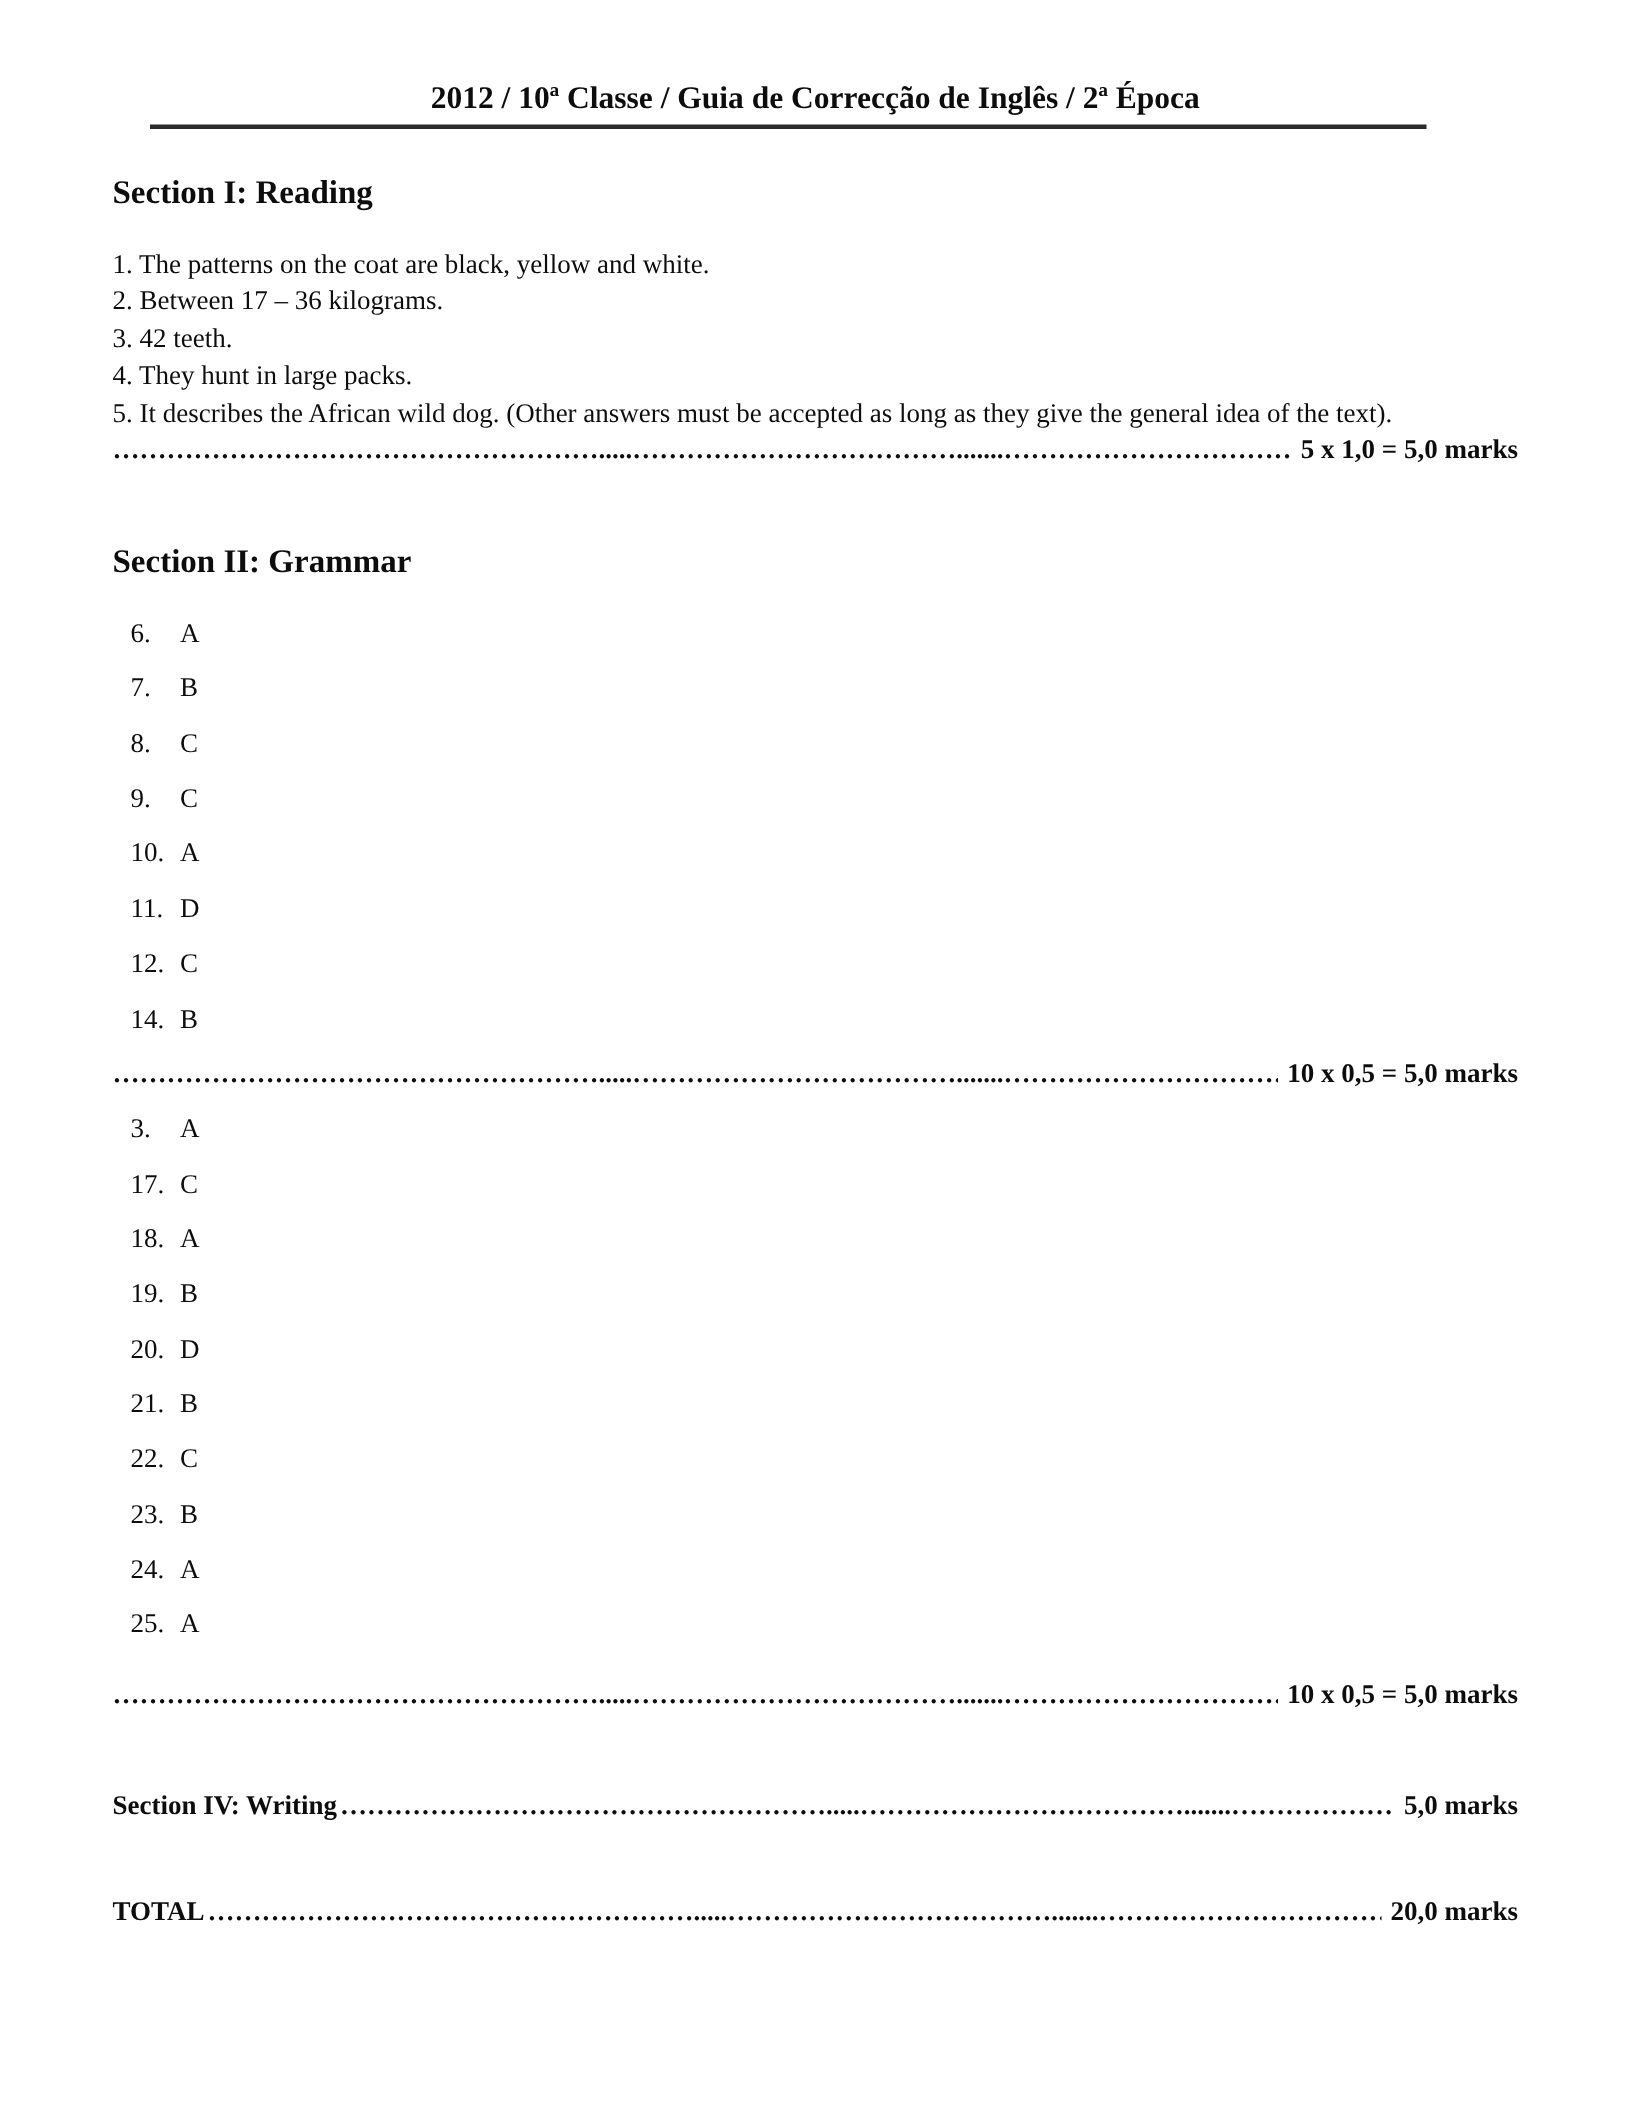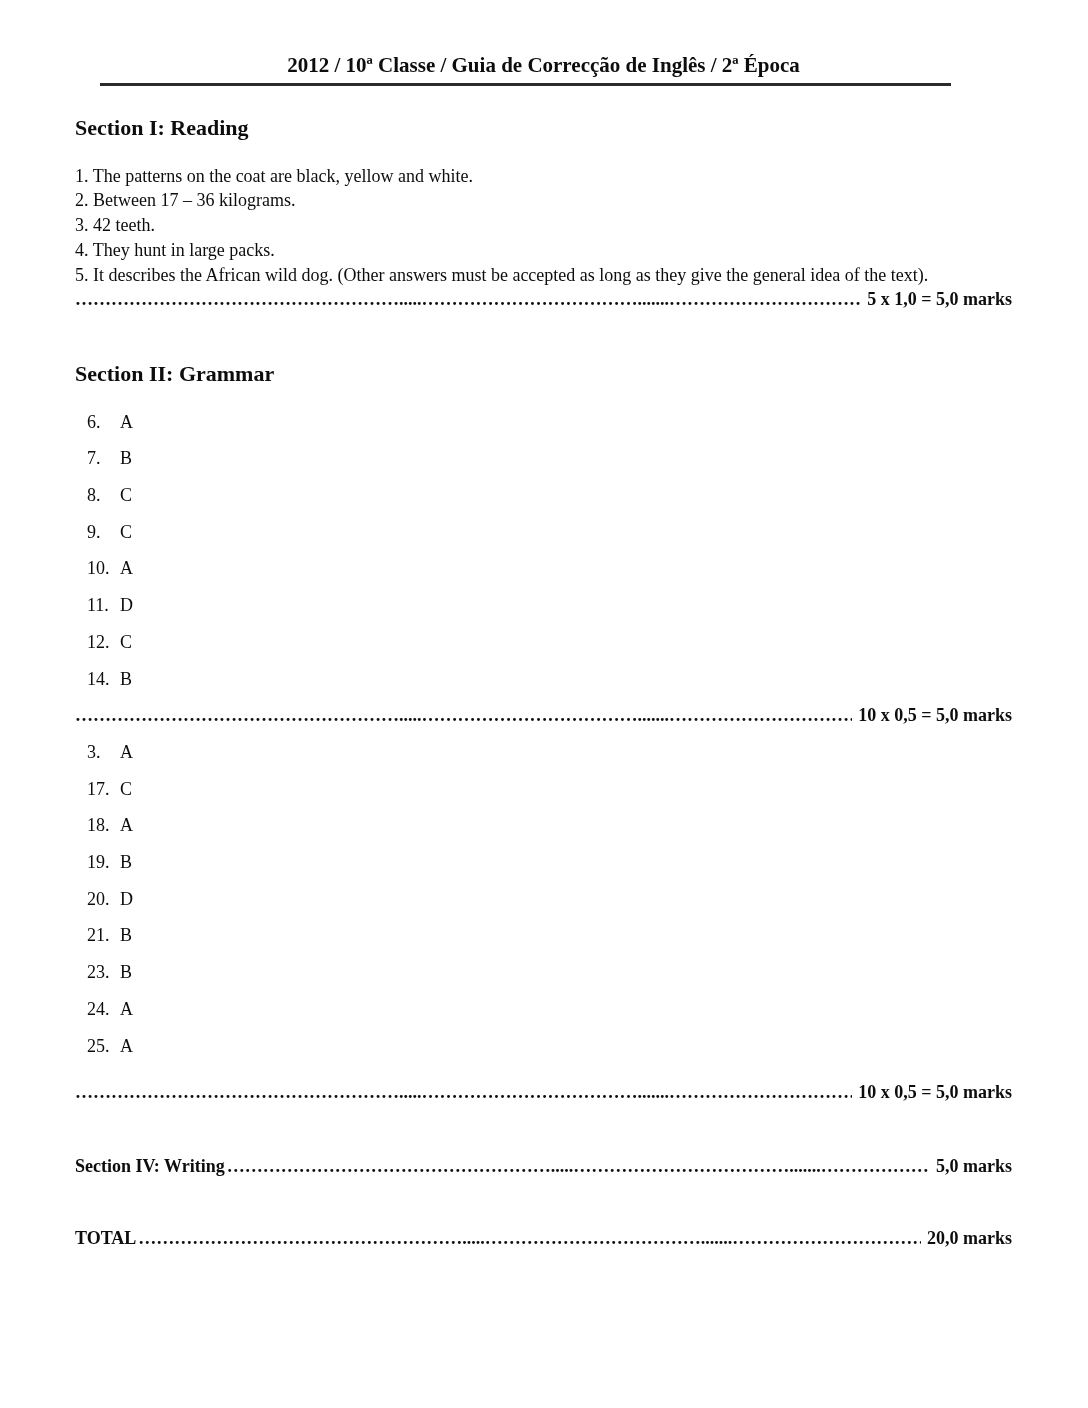--- a/index.html
+++ b/index.html
@@ -92,20 +92,21 @@
     <span class="dots">……………………………………………….....……………………………….......…………………………………………………………….....……………………………….......……………………………………………</span>
     <span class="marks-val">10 x 0,5 = 5,0 marks</span>
   </p>
 
   <p class="ans-row"><span class="ans-num">3.</span><span>A</span></p>
   <p class="ans-row"><span class="ans-num">17.</span><span>C</span></p>
   <p class="ans-row"><span class="ans-num">18.</span><span>A</span></p>
   <p class="ans-row"><span class="ans-num">19.</span><span>B</span></p>
   <p class="ans-row"><span class="ans-num">20.</span><span>D</span></p>
   <p class="ans-row"><span class="ans-num">21.</span><span>B</span></p>
+  <p class="ans-row"><span class="ans-num">22.</span><span>C</span></p>
   <p class="ans-row"><span class="ans-num">23.</span><span>B</span></p>
   <p class="ans-row"><span class="ans-num">24.</span><span>A</span></p>
   <p class="ans-row"><span class="ans-num">25.</span><span>A</span></p>
   <p class="leader-line m-vocab">
     <span class="dots">……………………………………………….....……………………………….......…………………………………………………………….....……………………………….......……………………………………………</span>
     <span class="marks-val">10 x 0,5 = 5,0 marks</span>
   </p>
 
   <p class="leader-line l-writing">
     <span class="lead-label">Section IV: Writing</span>

